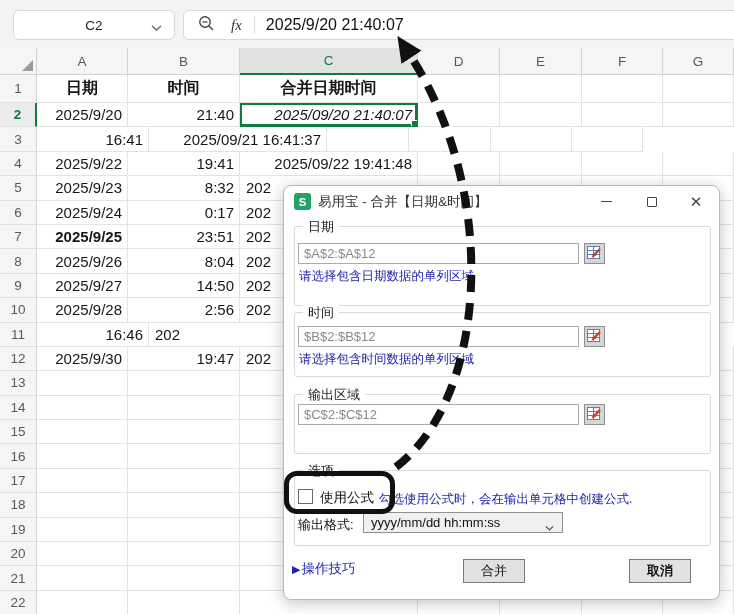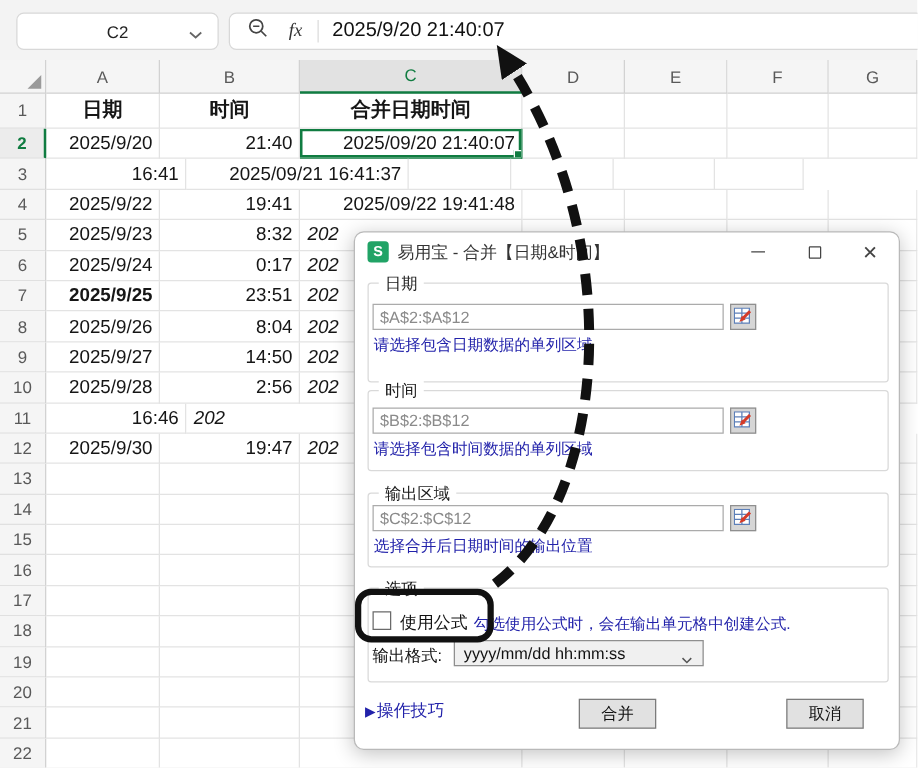--- a/index.html
+++ b/index.html
@@ -36,22 +36,22 @@
   .gr { display:flex; height:24.4px; }
   .gr.first { height:28px; }
   .rowhdr { width:37px; background:#f5f5f5; border-right:1px solid #d2d2d2;
     border-bottom:1px solid #e0e0e0; display:flex; align-items:center; justify-content:center;
     font-size:13.5px; color:#595959; }
   .rowhdr.sel { background:#ececec; color:#107c41; border-right:2px solid #107c41; font-weight:bold; }
   .cell { border-right:1px solid #e3e3e3; border-bottom:1px solid #e3e3e3;
     font-size:15px; color:#161616; display:flex; align-items:center;
     justify-content:flex-end; padding-right:5px; white-space:nowrap; overflow:hidden; position:relative; }
   .cell.hdrtxt { justify-content:center; font-weight:bold; font-size:16px; padding-right:0; }
-  .cell.leftcut { justify-content:flex-start; padding-left:6px;font-style:italic; }
-  .cell.sel { box-shadow: inset 0 0 0 2px #107c41; border-right-color:#107c41; border-bottom-color:#107c41; }
+  .cell.leftcut { justify-content:flex-start; padding-left:6px; }
+  .cell.sel { box-shadow: inset 0 0 0 2px #107c41; border-right-color:#107c41; border-bottom-color:#107c41;font-style:italic; }
   .fillhandle { position:absolute; right:-1px; bottom:-1px; width:7px; height:7px;
     background:#107c41; border:1px solid #fff; z-index:3; }
 
   
   .dialog { position:absolute; left:283px; top:185px; width:437px; height:415px;
     background:#fff; border:1px solid #b9b9b9; border-radius:8px;
     box-shadow:0 3px 16px rgba(0,0,0,0.24); z-index:10; }
   .titlebar { position:absolute; left:0; top:0; width:100%; height:30px; display:flex; align-items:center; }
   .appicon { position:absolute; left:10px; top:7px; width:17px; height:17px; background:#21a366;
     border-radius:3px; color:#fff; font-size:11.5px; font-weight:bold;
@@ -88,21 +88,21 @@
     background:#f0f0f0; border:1px solid #8f8f8f; display:flex; align-items:center;
     font-size:13px; color:#111; padding-left:7px; }
   .combo .cchev { position:absolute; right:8px; top:7px; }
 
   .tipslink { position:absolute; left:8px; top:374px; font-size:13.5px; color:#2222aa;
     display:flex; align-items:center; white-space:nowrap; }
   .tipslink .tri { margin-right:1px; font-size:11px; }
   .dlgbtn { position:absolute; top:373px; width:62px; height:24px; background:#e1e1e1;
     border:1px solid #7b7b7b; font-size:13px; color:#111; display:flex;
     align-items:center; justify-content:center; }
-  .btn-merge { left:179px; } .btn-cancel { left:345px; }
+  .btn-merge { left:179px; } .btn-cancel { left:345px;font-weight:bold; }
 
   
   .ann-box { position:absolute; left:284px; top:471px; width:111px; height:43px;
     border:5px solid #111; border-radius:13px; z-index:55; pointer-events:none; }
   .ann-svg { position:absolute; left:0; top:0; z-index:60; pointer-events:none; }
 </style>
 </head>
 <body>
 
 <div class="stage">
@@ -484,21 +484,20 @@
     <div class="picker pk3">
       <svg width="15" height="15">
         <rect x="0.5" y="0.5" width="12" height="12" fill="#fff" stroke="#5c7fb8" stroke-width="1"></rect>
         <line x1="0.5" y1="4.5" x2="12.5" y2="4.5" stroke="#5c7fb8"></line>
         <line x1="0.5" y1="8.5" x2="12.5" y2="8.5" stroke="#5c7fb8"></line>
         <line x1="6.5" y1="0.5" x2="6.5" y2="12.5" stroke="#5c7fb8"></line>
         <path d="M13,3 L7,9" stroke="#d43b29" stroke-width="2.4"></path>
         <path d="M4.5,11.5 L9.5,9.5 L6.5,6.5 Z" fill="#d43b29"></path>
       </svg>
     </div>
-    <div class="hint h3">选择合并后日期时间的输出位置</div>
 
     <div class="group g4">
       <span class="glabel">选项</span>
     </div>
     <div class="checkbox"></div>
     <div class="cblabel">使用公式</div>
     <div class="cbhint">勾选使用公式时，会在输出单元格中创建公式.</div>
     <div class="fmtlabel">输出格式:</div>
     <div class="combo">
       <span>yyyy/mm/dd hh:mm:ss</span>

